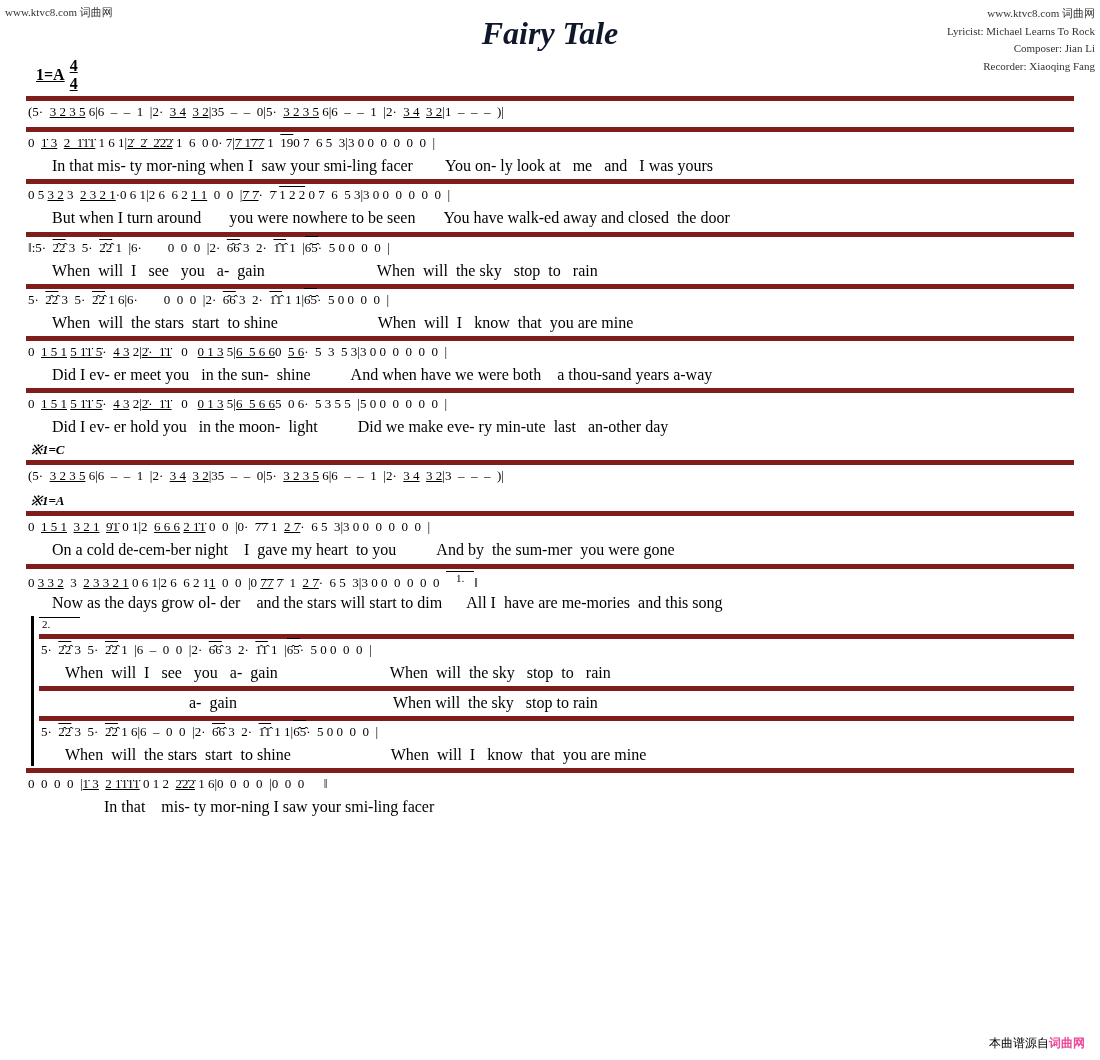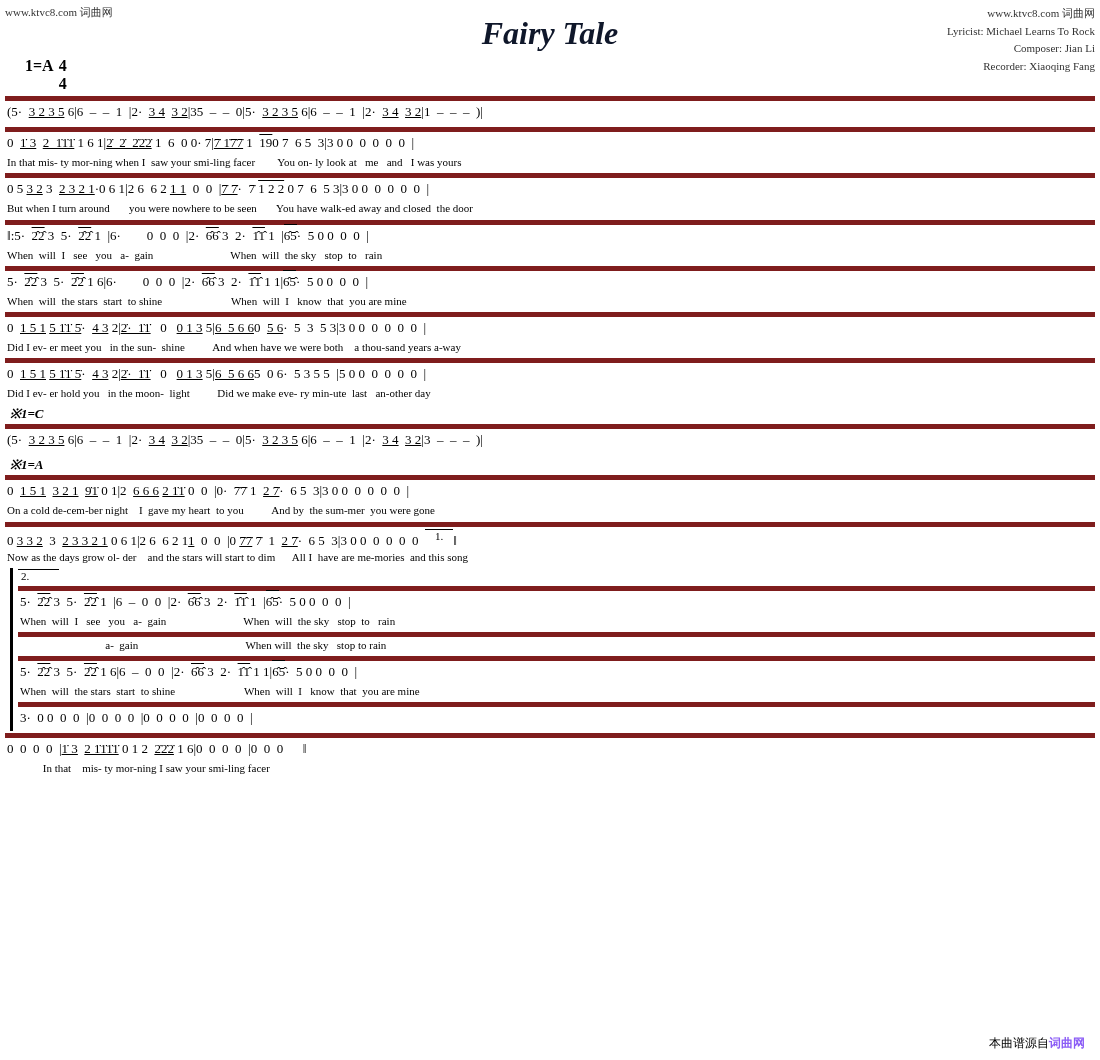--- a/index.html
+++ b/index.html
@@ -9,21 +9,21 @@
       background: #fff;
       font-family: "Times New Roman", Times, serif;
       font-size: 13px;
       color: #000;
       position: relative;
       overflow-x: hidden;
     }
     .page {
       width: 1100px;
       min-height: 1060px;
-      padding: 10px 5px;
+      padding: 10px 26px;
       position: relative;
     }
     .watermark-top-left {
       position: absolute;
       top: 5px;
       left: 5px;
       font-size: 11px;
       color: #333;
     }
     .watermark-top-right {
@@ -39,25 +39,26 @@
       text-align: center;
       font-size: 32px;
       font-weight: bold;
       color: #0f172a;
       font-style: italic;
       margin-top: 5px;
       margin-bottom: 5px;
     }
     .key-time {
       display: flex;
-      align-items: flex-start;
-      margin-left: 20px;
+      align-items: center;
+      margin-left: 10px;
       margin-bottom: 4px;
       font-size: 16px;
       font-weight: bold;
+      text-decoration: underline;
     }
     .time-sig {
       display: inline-flex;
       flex-direction: column;
       align-items: center;
       font-size: 16px;
       font-weight: bold;
       line-height: 1.1;
       margin-left: 5px;
     }
@@ -71,43 +72,44 @@
     .notes-row {
       font-family: "Times New Roman", Times, serif;
       font-size: 13px;
       white-space: nowrap;
       overflow: visible;
       min-height: 22px;
       line-height: 1.2;
       padding: 1px 2px;
     }
     .lyrics-row {
-      font-size: 11px;
+      font-size: 16px;
       white-space: nowrap;
       overflow: visible;
       min-height: 14px;
       color: #000;
       padding: 0 2px 2px 2px;
       line-height: 1.2;
+      margin-left: 24px;
     }
     .key-change {
       font-size: 13px;
       font-weight: bold;
       margin: 2px 0 0 5px;
       font-style: italic;
     }
     .bottom-note {
       position: absolute;
       bottom: 8px;
       right: 15px;
       font-size: 12px;
       color: #000;
     }
     .bottom-note .red {
-      color: #8b5cf6;
+      color: #ec4899;
       font-weight: bold;
     }
   </style>
 </head>
 <body>
 
 <div class="page">
 
   <div class="watermark-top-left">www.ktvc8.com 词曲网</div>
   <div class="watermark-top-right">
@@ -245,25 +247,20 @@
       <div class="music-line">
         <div class="notes-row">
           5·&nbsp;&nbsp;<span style="text-decoration:overline">2̂2̂</span>&nbsp;3&nbsp;&nbsp;5·&nbsp;&nbsp;<span style="text-decoration:overline">2̂2̂</span>&nbsp;1 6|6&nbsp;&nbsp;–&nbsp;&nbsp;0&nbsp;&nbsp;0&nbsp;&nbsp;|2·&nbsp;&nbsp;<span style="text-decoration:overline">6̂6̂</span>&nbsp;3&nbsp;&nbsp;2·&nbsp;&nbsp;<span style="text-decoration:overline">1̂1̂</span>&nbsp;1 1|<span style="position:relative;display:inline-block"><span style="border-top:1px solid #000;display:block;position:absolute;top:-4px;width:100%;"></span>6̂5̂</span>·&nbsp;&nbsp;5 0 0&nbsp;&nbsp;0&nbsp;&nbsp;0&nbsp;&nbsp;|
         </div>
         <div class="lyrics-row">
           When&nbsp;&nbsp;will&nbsp;&nbsp;the stars&nbsp;&nbsp;start&nbsp;&nbsp;to shine&nbsp;&nbsp;&nbsp;&nbsp;&nbsp;&nbsp;&nbsp;&nbsp;&nbsp;&nbsp;&nbsp;&nbsp;&nbsp;&nbsp;&nbsp;&nbsp;&nbsp;&nbsp;&nbsp;&nbsp;&nbsp;&nbsp;&nbsp;&nbsp;&nbsp;When&nbsp;&nbsp;will&nbsp;&nbsp;I&nbsp;&nbsp;&nbsp;know&nbsp;&nbsp;that&nbsp;&nbsp;you are mine
         </div>
       </div>
 
       
-      <div class="music-line">
-        <div class="notes-row">
-          3·&nbsp;&nbsp;0 0&nbsp;&nbsp;0&nbsp;&nbsp;0&nbsp;&nbsp;|0&nbsp;&nbsp;0&nbsp;&nbsp;0&nbsp;&nbsp;0&nbsp;&nbsp;|0&nbsp;&nbsp;0&nbsp;&nbsp;0&nbsp;&nbsp;0&nbsp;&nbsp;|0&nbsp;&nbsp;0&nbsp;&nbsp;0&nbsp;&nbsp;0&nbsp;&nbsp;|
-        </div>
-      </div>
     </div>
 
     <div class="music-line">
       <div class="notes-row">
         0&nbsp;&nbsp;0&nbsp;&nbsp;0&nbsp;&nbsp;0&nbsp;&nbsp;|<u>1̇ 3</u>&nbsp;&nbsp;<u>2&nbsp;1̇1̇1̇1̇</u>&nbsp;0 1&nbsp;2&nbsp;&nbsp;<u>2̇2̇2̇</u>&nbsp;1&nbsp;6|0&nbsp;&nbsp;0&nbsp;&nbsp;0&nbsp;&nbsp;0&nbsp;&nbsp;|0&nbsp;&nbsp;0&nbsp;&nbsp;0&nbsp;&nbsp;&nbsp;&nbsp;&nbsp;&nbsp;‖
       </div>
       <div class="lyrics-row">
         &nbsp;&nbsp;&nbsp;&nbsp;&nbsp;&nbsp;&nbsp;&nbsp;&nbsp;&nbsp;&nbsp;&nbsp;&nbsp;In that&nbsp;&nbsp;&nbsp;&nbsp;mis- ty mor-ning I saw your smi-ling facer
       </div>
     </div>

